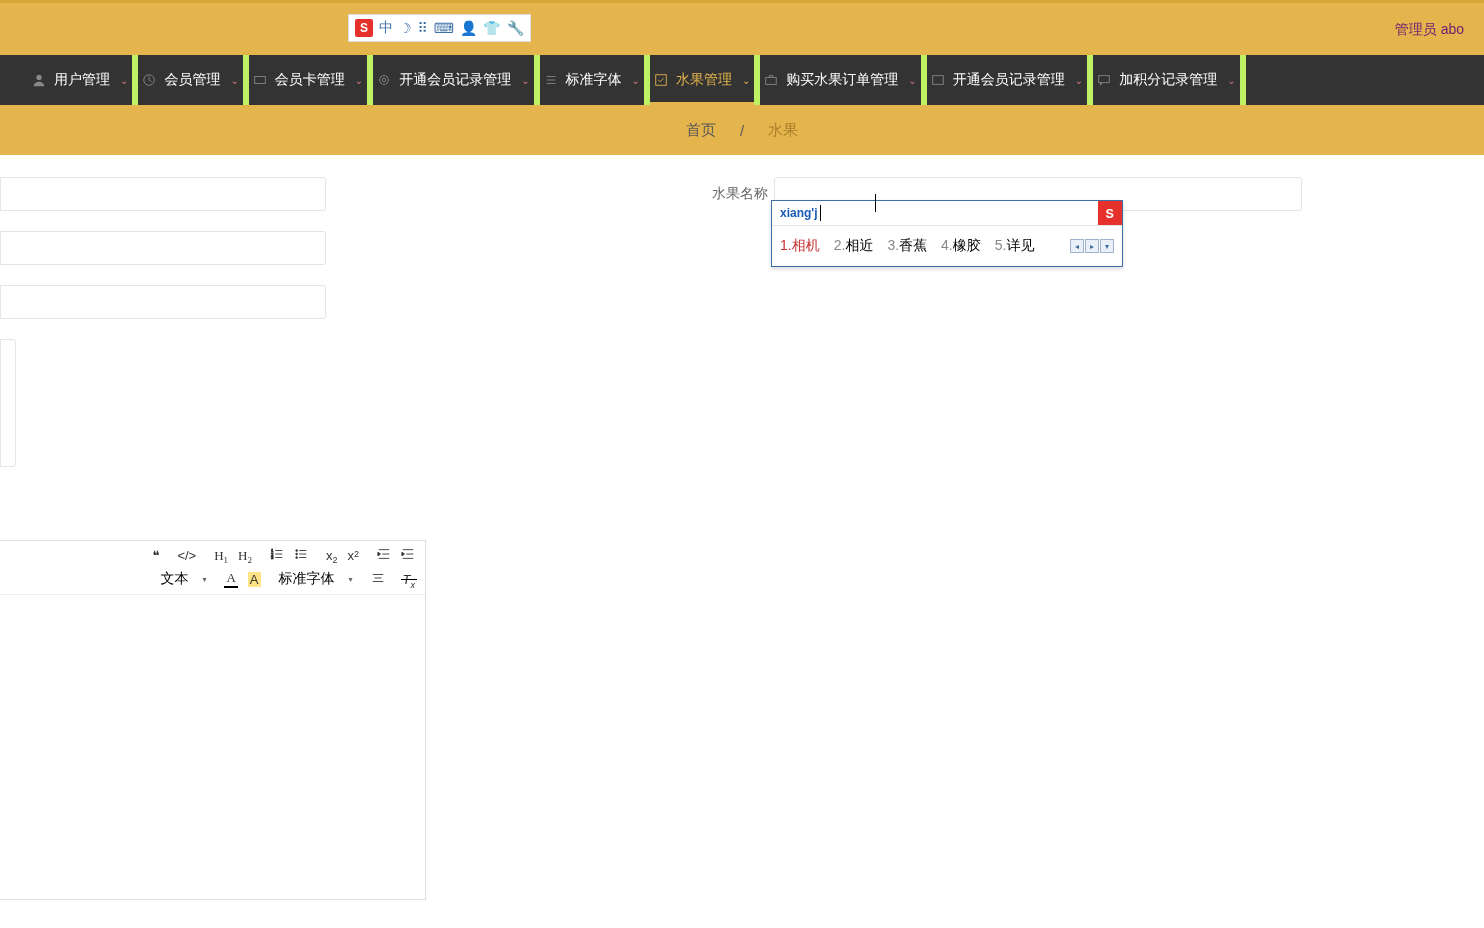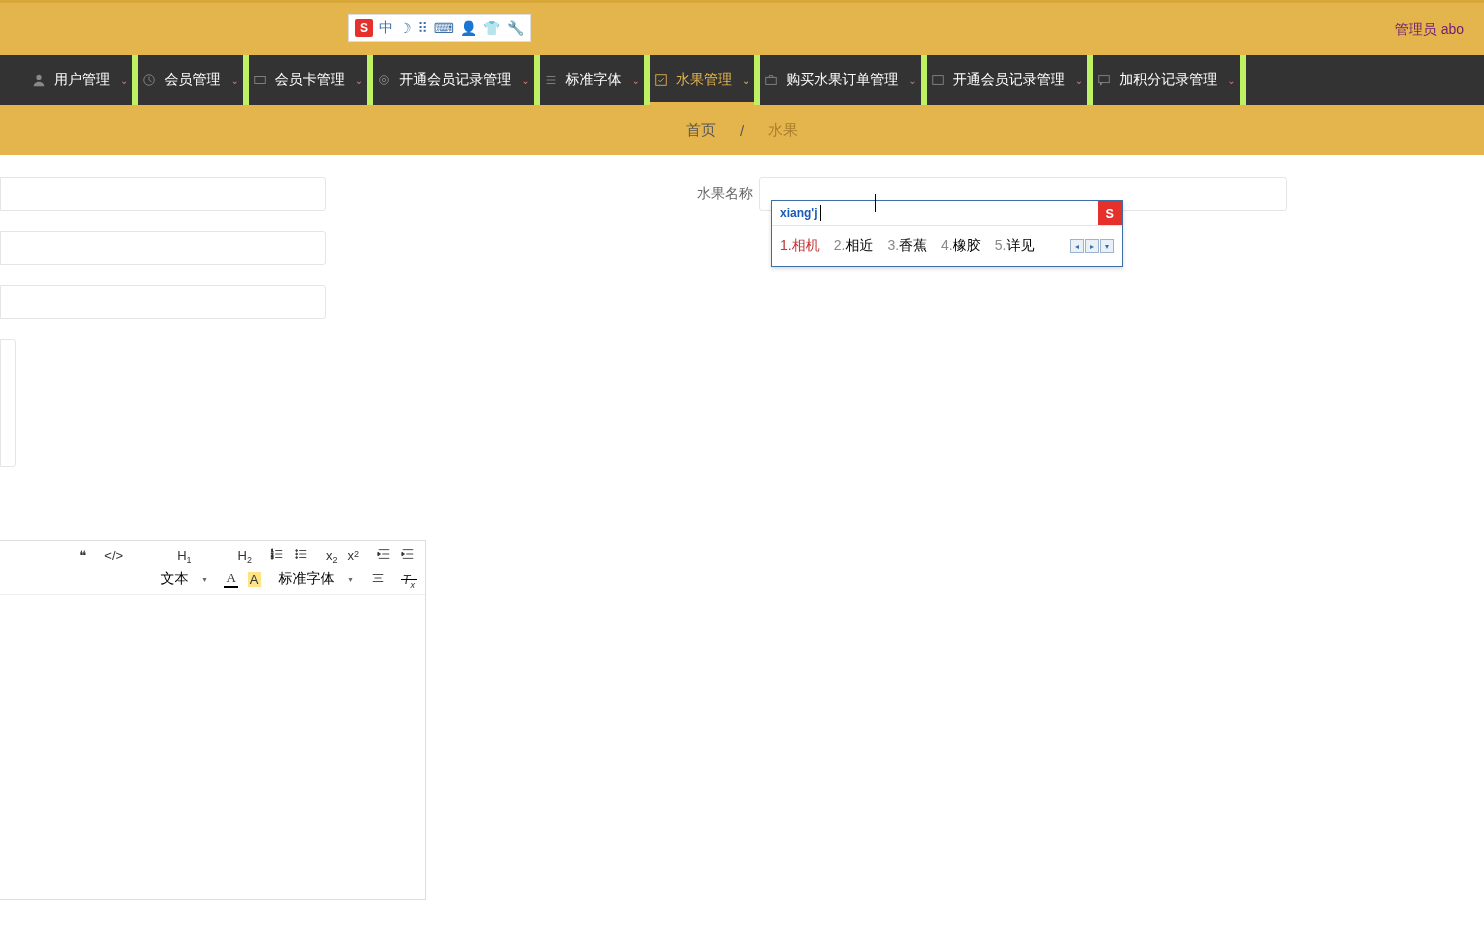--- a/index.html
+++ b/index.html
@@ -21,21 +21,21 @@
   .nav-active .nav-caret{ color:#e5b54d; }
   .nav-bottom-line{ position:absolute; bottom:0; left:0; right:0; height:3px; background:#e5b54d; display:none;}
   .nav-active .nav-bottom-line{display:block;}
 
   .breadcrumb { height:50px; background:#e5b54d; display:flex; align-items:center; justify-content:center; gap:24px; font-size:15px; }
   .breadcrumb a{ color:#585858; text-decoration:none; }
   .breadcrumb .sep{ color:#585858; }
   .breadcrumb .current{ color:#a87e2a; }
 
   
-  .right-col { position:absolute; left:697px; top:177px; width:590px;}
+  .right-col { position:absolute; left:712px; top:177px; width:590px;}
   .right-row { display:flex; align-items:center; margin-bottom:20px;}
   .right-label { width:56px; text-align:right; color:#666; margin-right:6px; font-size:14px;}
   .right-input { flex:1; height:34px; border:1px solid #e5e5e5; border-radius:3px; padding:0 10px; font-size:14px; background:#fff;}
 
   
   .ime-popup { position:absolute; left:771px; top:200px; width:352px; background:#fff; border:1px solid #3c6fa5; box-shadow:0 2px 4px rgba(0,0,0,0.15); z-index:50;}
   .ime-input-line{ height:24px; display:flex; align-items:center; padding:0 8px; position:relative;}
   .ime-pinyin { color:#1a5bb8; font-weight:bold; font-size:12px;}
   .ime-caret { display:inline-block; width:1px; height:16px; background:#000; margin-left:2px;}
   .ime-sogou-badge{ position:absolute; right:0; top:0; width:24px;height:24px; background:#e5302b; display:flex;align-items:center;justify-content:center; color:#fff; font-weight:bold; border-top-left-radius:0;}
@@ -50,21 +50,21 @@
 
   .text-cursor-overlay{ position:absolute; left:875px; top:194px; width:2px; height:18px; border-left:1px solid #000; z-index:60;}
 
   
   .editor-wrap{ position:absolute; left:-310px; top:540px; width:736px; border:1px solid #ddd; height:360px; background:#fff;}
   .editor-toolbar{ border-bottom:1px solid #eee; padding:6px 10px; display:flex; flex-direction:column; gap:6px;}
   .tb-row{ display:flex; align-items:center; gap:18px;}
   .tb-row2{ display:flex; align-items:center; gap:18px;}
   .tb-group{display:flex; align-items:center; gap:10px;}
   .tb-btn{ cursor:pointer; color:#333; font-size:13px; position:relative;}
-  .tb-h1{ font-family:Liberation Sans, sans-serif;margin-left:36px; }
+  .tb-h1{ font-family:Liberation Serif, serif; }
   .tb-sub{ font-size:9px; position:relative; top:3px;}
   .tb-sup{ font-size:9px; position:relative; top:-3px;}
   .tb-select{ display:flex; align-items:center; gap:14px; cursor:pointer;}
   .tb-select .caret{ font-size:8px; color:#666;}
   .tb-font-A{font-family:Georgia; border-bottom:2px solid #000; padding:0 2px;}
   .tb-hl-A{ background:#ffe485; padding:0 2px;}
   .tb-strike{ font-style:italic; position:relative;}
   .tb-strike:after{ content:""; position:absolute; left:-2px; right:-2px; top:50%; height:1px; background:#000;}
   
   .cropped-input{ position:absolute; left:0; border:1px solid #e5e5e5; background:#fff; border-radius:0 3px 3px 0;}

